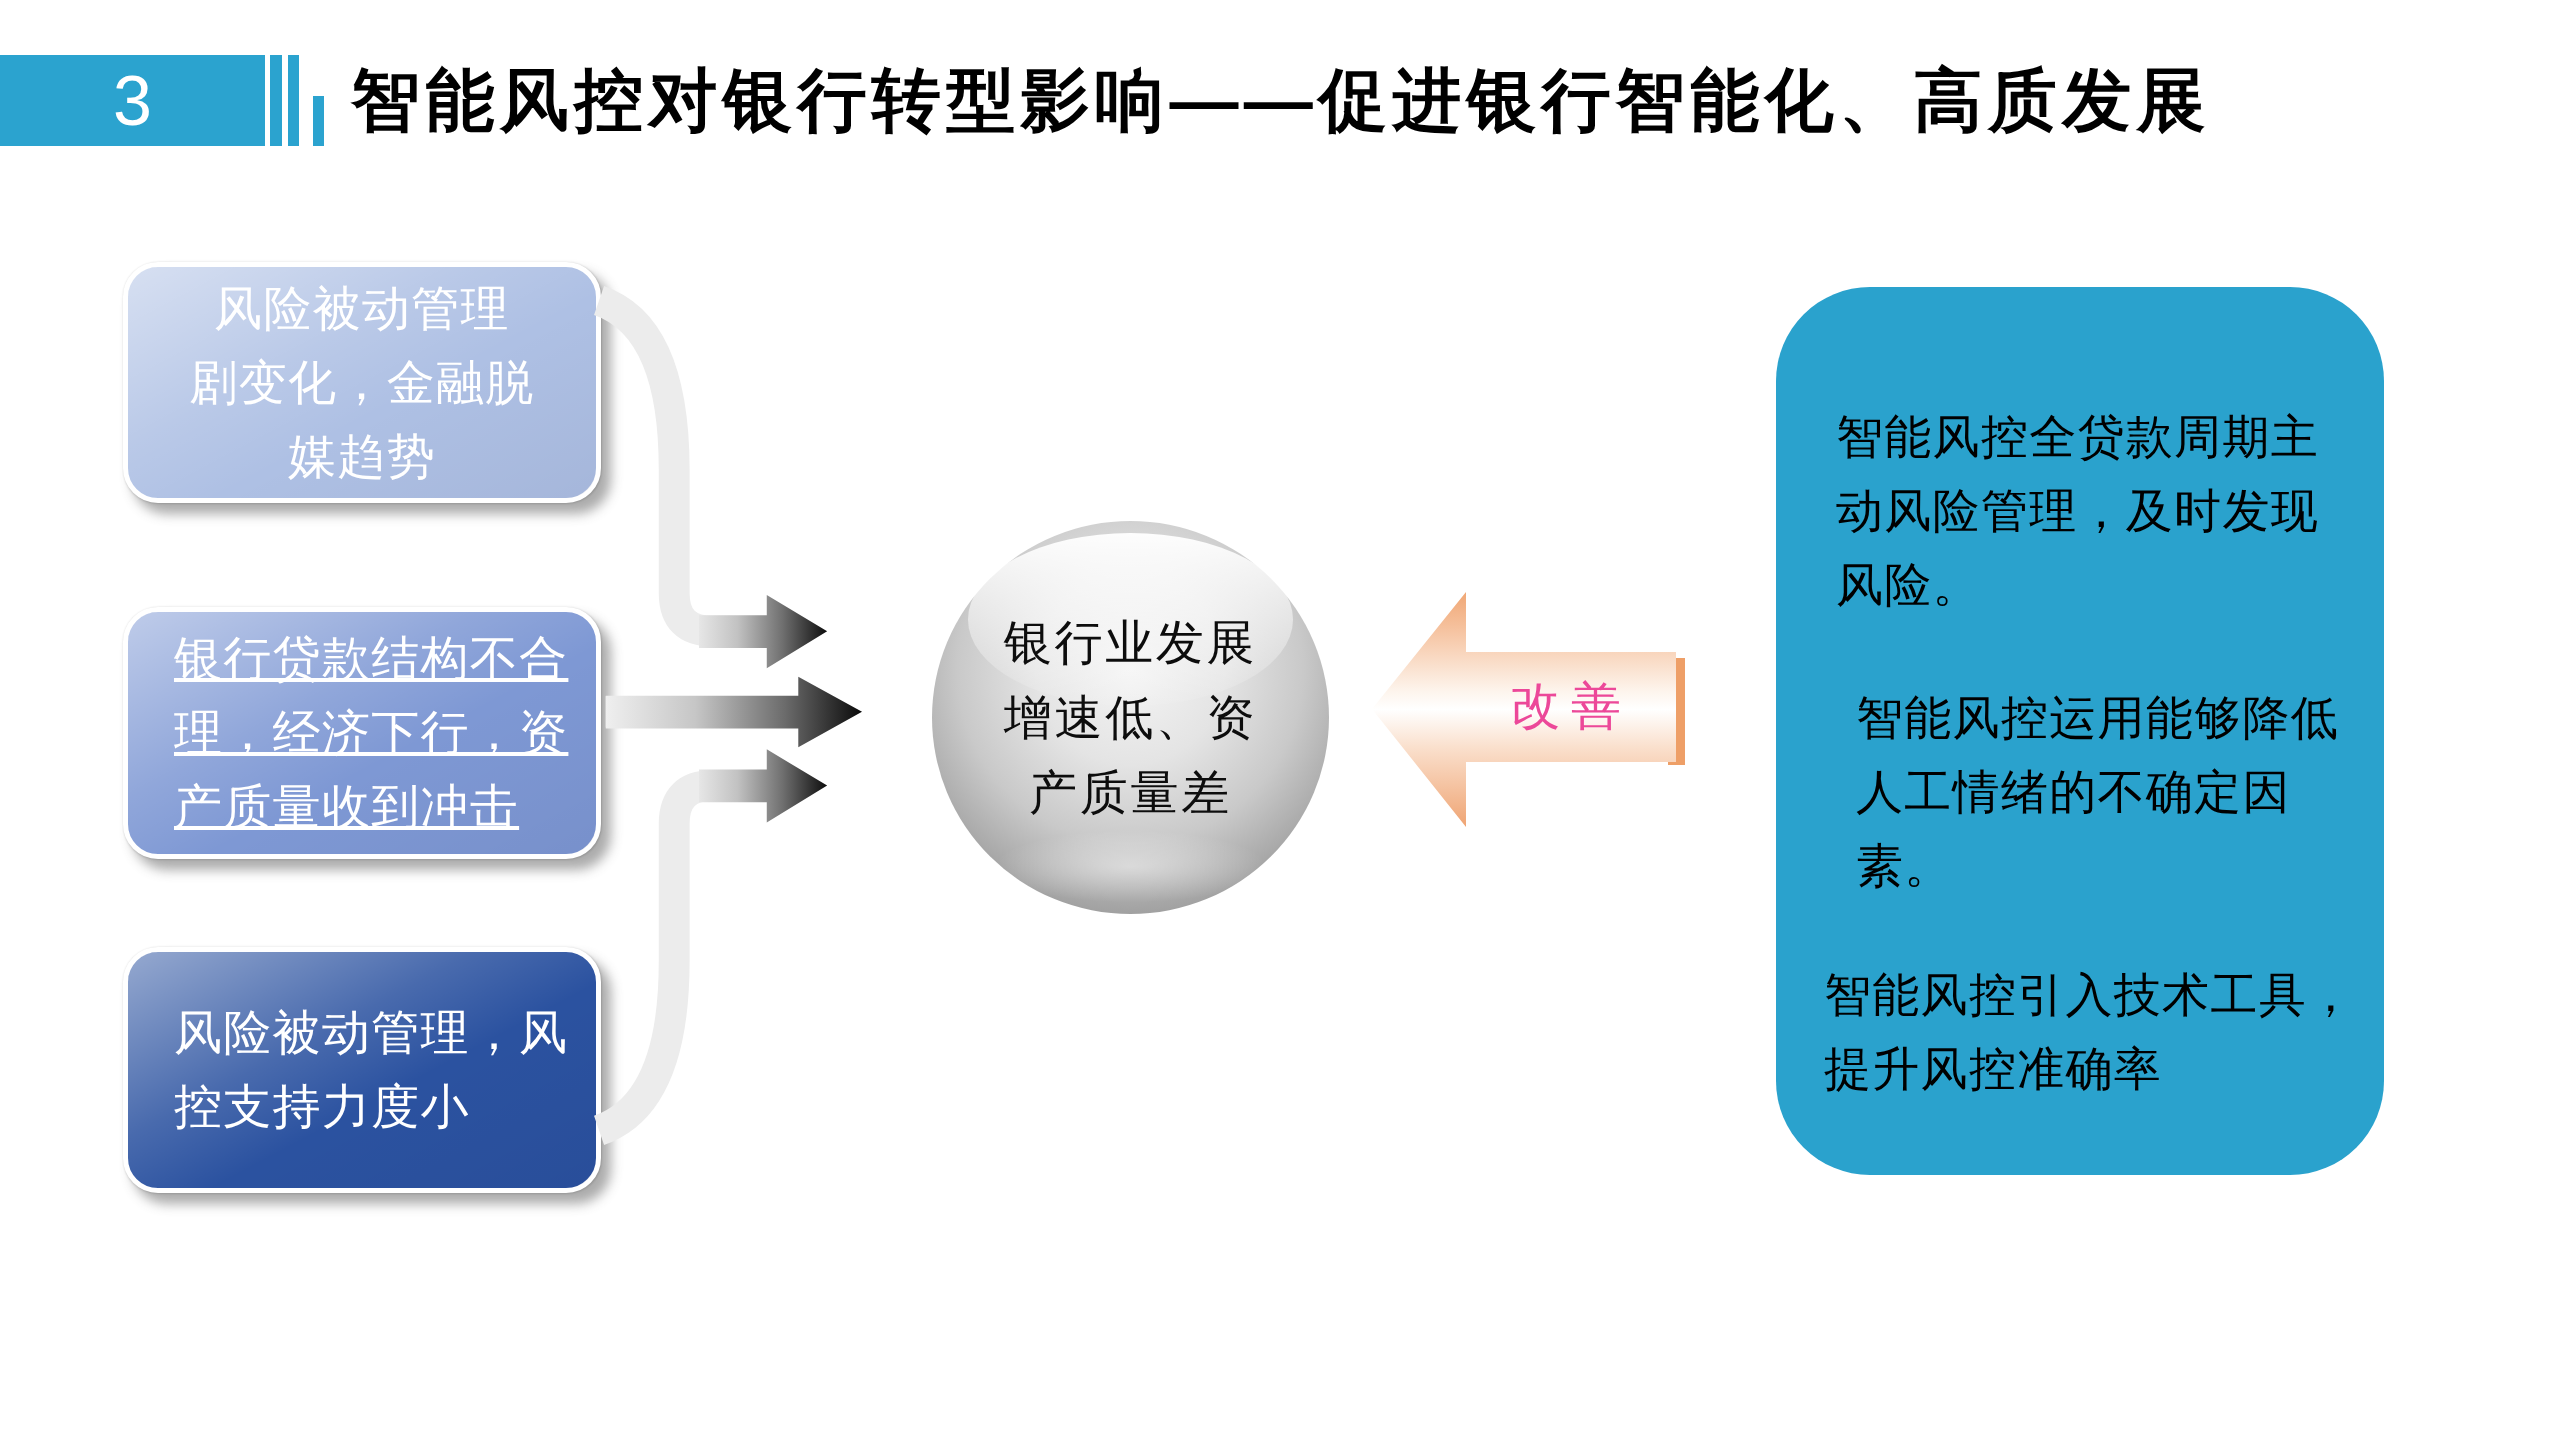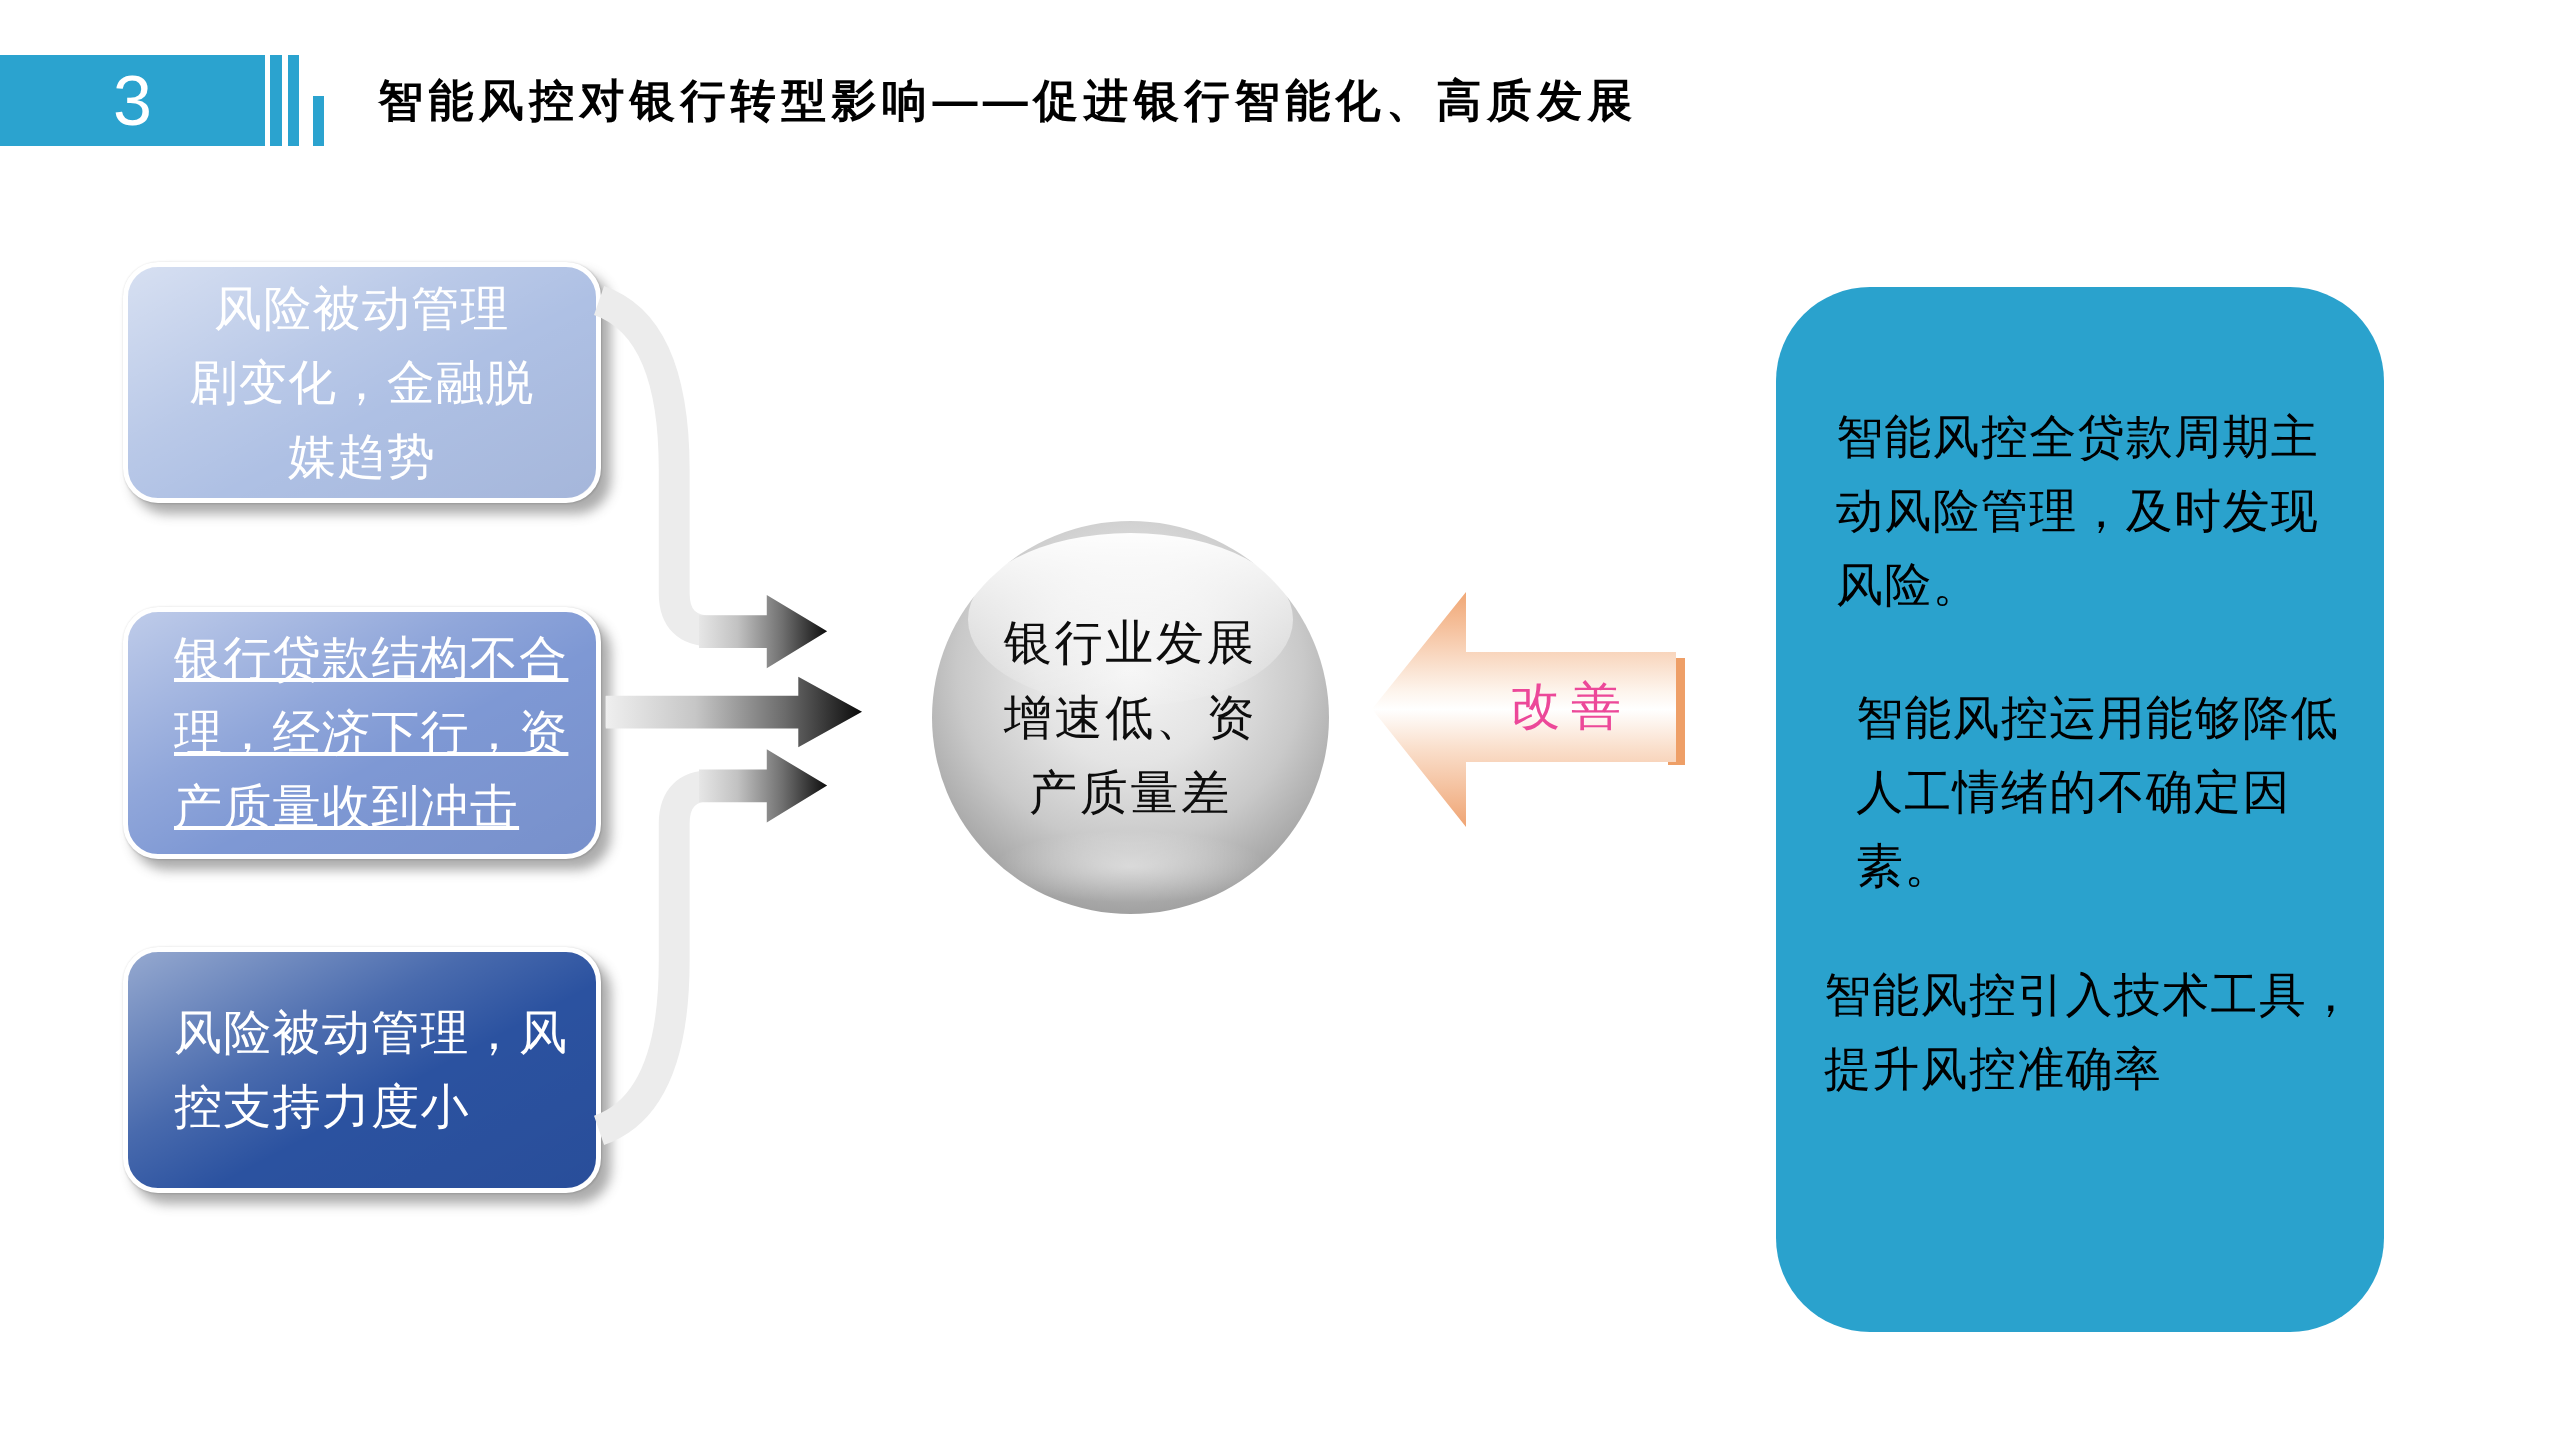--- a/index.html
+++ b/index.html
@@ -8,21 +8,21 @@
 
   
   .page-num{position:absolute;left:0;top:55px;width:265px;height:91px;
             background:var(--accent_blue,#2BA3CF);color:#fff;font-size:70px;
             display:flex;align-items:center;justify-content:center;}
   .hbar{position:absolute;background:var(--accent_blue,#2BA3CF);}
   .hbar.b1{left:270px;top:55px;width:12px;height:91px;}
   .hbar.b2{left:288px;top:55px;width:11.4px;height:91px;}
   .hbar.b3{left:313px;top:96px;width:10.7px;height:50px;}
   .slide-title{position:absolute;left:351px;top:55px;height:91px;line-height:91px;
-               font-size:45px;font-weight:700;letter-spacing:5.4px;white-space:nowrap;margin-left:27px;}
+               font-size:69px;font-weight:700;letter-spacing:5.4px;white-space:nowrap;}
 
   
   .bubble{position:absolute;left:123px;width:478px;box-sizing:border-box;
           border:5.4px solid #fff;border-radius:35px;
           box-shadow:9.4px 10.7px 12px rgba(70,70,70,.45),0.7px 0.7px 2px rgba(0,0,0,.15);
           display:flex;align-items:center;color:#fff;
           font-size:48px;line-height:74px;letter-spacing:1.3px;}
   .bubble::before{content:"";position:absolute;inset:0;border-radius:28px;
           background:linear-gradient(152deg,rgba(255,255,255,.50) 0%,rgba(255,255,255,.14) 38%,
                      rgba(255,255,255,0) 58%,rgba(0,0,40,.05) 100%);pointer-events:none;}
@@ -53,21 +53,21 @@
   .imp-arrow{position:absolute;left:1372px;top:592px;width:304px;height:235px;z-index:2;
            background:linear-gradient(180deg,#f0a775 0%,#f5bf9a 14%,#fdf4ec 42%,#ffffff 50%,
                       #fae0cd 66%,#efa473 100%);
            clip-path:polygon(0px 117px,94px 0px,94px 60px,304px 60px,304px 170px,
                      94px 170px,94px 235px);}
   .imp-label{position:absolute;left:1466px;top:669px;width:210px;z-index:3;
            font-size:50px;line-height:75px;font-weight:500;letter-spacing:10.7px;
            text-align:center;color:#ec4899;white-space:nowrap;}
 
   
-  .panel{position:absolute;left:1776px;top:287px;width:608px;height:1045px;
+  .panel{position:absolute;left:1776px;top:287px;width:608px;height:888px;
          background:var(--panel_fill,#2AA2CD);border-radius:94px;}
   .panel .ptxt{position:absolute;font-size:47px;line-height:74px;letter-spacing:1.3px;
          color:#000;white-space:pre-line;}
   .panel .p1{left:60px;top:113px;}
   .panel .p2{left:80px;top:394px;}
   .panel .p3{left:48px;top:671px;}
 
   
   #connectors{position:absolute;left:0;top:0;width:2576px;height:1449px;pointer-events:none;}
 </style>

